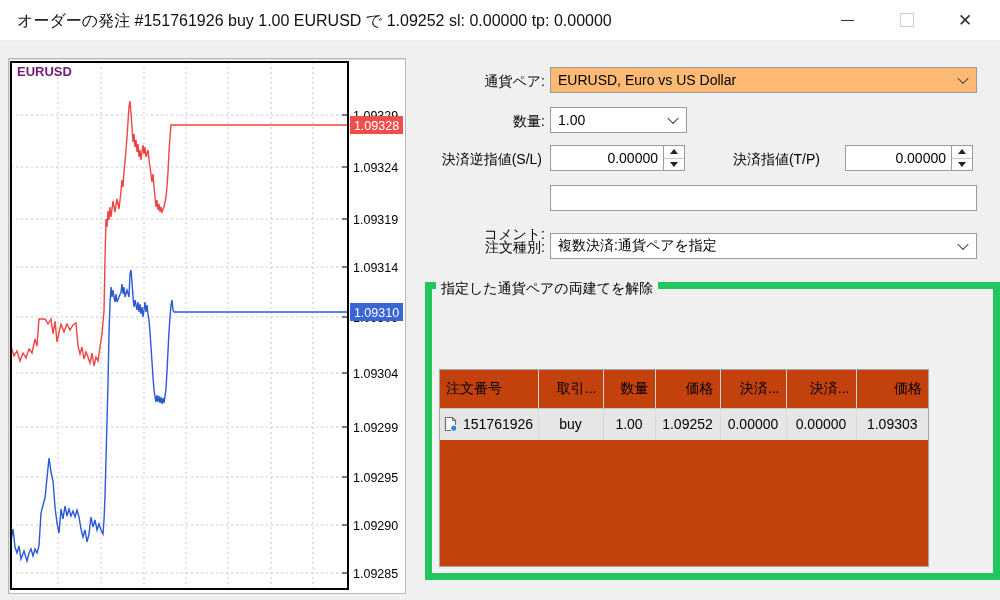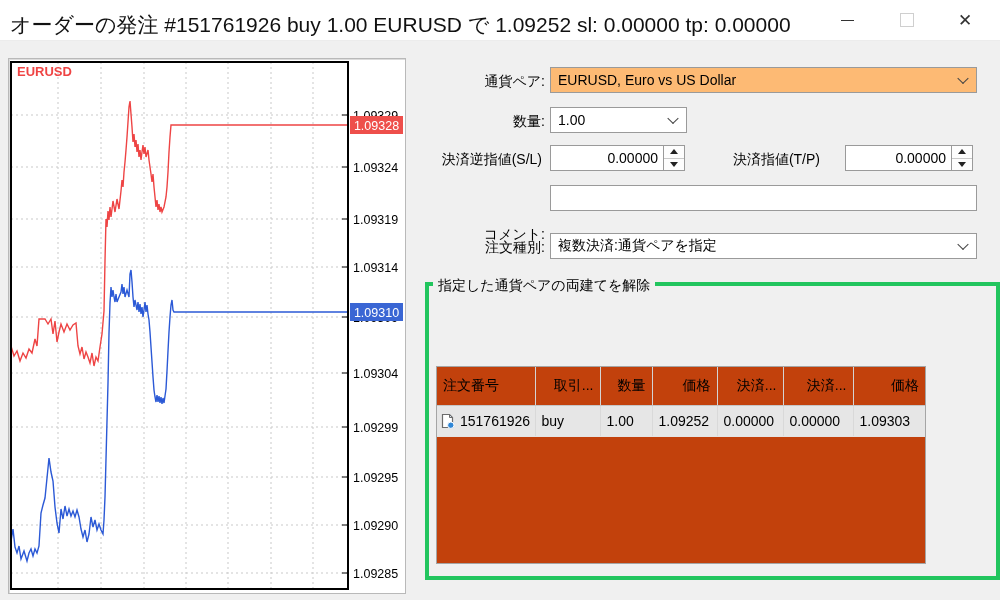--- a/index.html
+++ b/index.html
@@ -1,60 +1,60 @@
 <!DOCTYPE html>
 <html><head>
 <meta charset="utf-8">
 <style>
   html,body{margin:0;padding:0;width:1000px;height:600px;overflow:hidden;
     font-family:"Liberation Sans","DejaVu Sans",sans-serif;background:#f0f0f0;}
   
   .titlebar{position:absolute;left:0;top:0;width:1000px;height:40px;background:#ffffff;
     border-bottom:1px solid #ececec;}
-  .title-text{position:absolute;left:10px;top:11px;font-size:21px;color:#111;white-space:nowrap;}
+  .title-text{position:absolute;left:17px;top:11px;font-size:16px;color:#111;white-space:nowrap;}
   .winbtn{position:absolute;top:0;width:46px;height:40px;display:flex;align-items:center;justify-content:center;}
   .min-glyph{width:13px;height:0;border-top:1.6px solid #333;}
   .max-glyph{width:12px;height:12px;border:1.4px solid #cfcfcf;}
   .close-glyph{font-size:17px;color:#333;line-height:1;}
   
   .chart-widget{position:absolute;left:8px;top:58px;width:396px;height:534px;background:#fff;
     border:1px solid #b9b9b9;box-shadow:inset 1px 1px 0 #dcdcdc;}
-  .symbol-label{position:absolute;left:8px;top:5px;font-size:13px;font-weight:700;color:#ef4444;z-index:3;}
+  .symbol-label{position:absolute;left:8px;top:5px;font-size:13px;font-weight:700;color:#701a75;z-index:3;}
   
   .flabel{position:absolute;font-size:14px;color:#000;text-align:right;width:120px;white-space:nowrap;}
   .combo,.tinput{position:absolute;background:#fff;border:1px solid #9a9a9a;font-size:14px;color:#000;
     box-sizing:border-box;height:26px;}
   .combo{display:flex;align-items:center;padding-left:7px;}
   .combo.gray{background:#fdba74;}
   .chev{position:absolute;right:9px;top:50%;width:7px;height:7px;border-right:1.5px solid #444;
     border-bottom:1.5px solid #444;transform:translateY(-70%) rotate(45deg);}
   .tinput{padding:0 5px;font-family:"Liberation Sans","DejaVu Sans",sans-serif;}
   .tinput.num{text-align:right;}
   .spin{position:absolute;width:22px;height:26px;box-sizing:border-box;border:1px solid #9a9a9a;background:#fdfdfd;
     display:flex;flex-direction:column;}
   .spin > div{flex:1;display:flex;align-items:center;justify-content:center;}
   .spin .up{border-bottom:1px solid #c9c9c9;}
   .tri-up{width:0;height:0;border-left:4px solid transparent;border-right:4px solid transparent;border-bottom:5px solid #222;}
   .tri-dn{width:0;height:0;border-left:4px solid transparent;border-right:4px solid transparent;border-top:5px solid #222;}
   
-  .groupbox{position:absolute;left:425px;top:282px;width:575px;height:298px;border:4px solid #22c55e;box-sizing:border-box;}
+  .groupbox{position:absolute;left:425px;top:282px;width:575px;height:298px;border:7px solid #22c55e;box-sizing:border-box;}
   .legend{position:absolute;left:4px;top:-9px;background:#f0f0f0;padding:0 5px;font-size:14px;color:#000;white-space:nowrap;}
   .bigbtn{position:absolute;left:7px;top:32px;width:488px;height:31px;background:#f8f8b0;
     border:1px solid #8f8f8f;box-shadow:inset 1px 1px 0 #ffffd8;font-size:14px;color:#000;
     display:flex;align-items:center;justify-content:center;box-sizing:border-box;cursor:default;}
   
   .tablebox{position:absolute;left:7px;top:80px;width:490px;height:198px;background:#c2410c;
     border:1px solid #a5a5a5;box-sizing:border-box;overflow:hidden;}
   table.orders{border-collapse:collapse;table-layout:fixed;width:488px;font-size:14px;}
   table.orders th{height:38px;font-weight:400;border-right:1px solid #d4d4d4;border-bottom:1px solid #c6c6c6;
     padding:0 6px;text-align:right;white-space:nowrap;overflow:hidden;}
   table.orders th:first-child{text-align:left;}
   table.orders th:last-child{border-right:none;}
   table.orders td{height:30px;border-right:1px solid #d9d9d9;border-bottom:1px solid #e4e4e4;
-    padding:0 6px;text-align:left;white-space:nowrap;overflow:hidden;}
+    padding:0 6px;text-align:center;white-space:nowrap;overflow:hidden;}
   table.orders td:last-child{border-right:none;}
   table.orders td.first{text-align:center;padding-left:4px;}
   tr.sel td{background:#e6e6e6;}
   .ordicon{vertical-align:-3px;margin-right:5px;}
 </style>
 </head>
 <body>
 
 <div class="titlebar">
   <div class="title-text">オーダーの発注 #151761926 buy 1.00 EURUSD で 1.09252 sl: 0.00000 tp: 0.00000</div>

